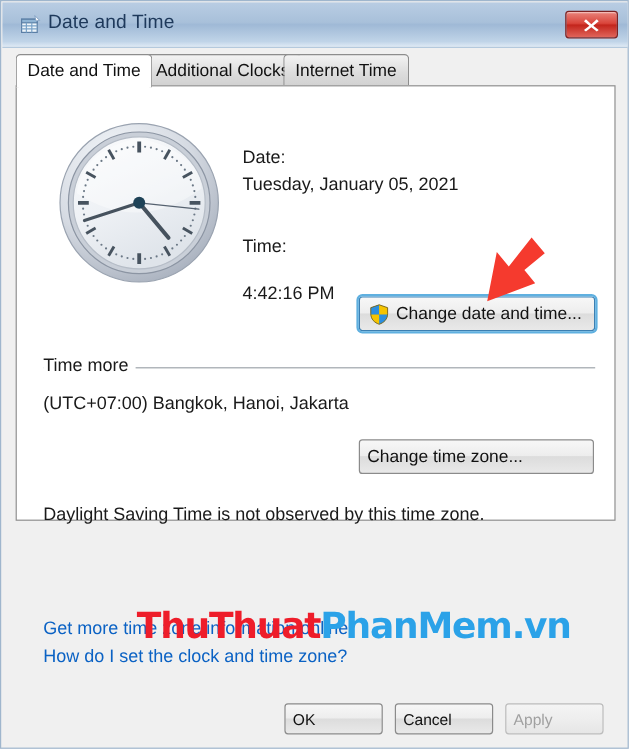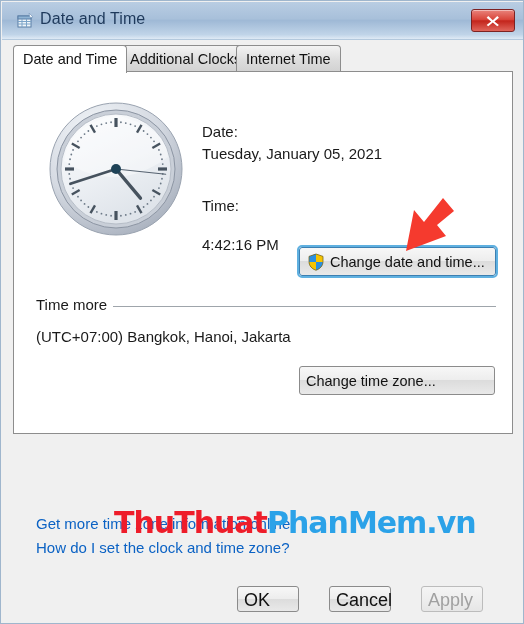--- a/index.html
+++ b/index.html
@@ -198,22 +198,22 @@
     position: absolute;
     left: 398px; top: 196px;
     width: 60px; height: 56px;
     z-index: 30;
     pointer-events: none;
   }
 
   
   .footer-btn {
     position: absolute;
-    width: 62px; height: 26px;
-    font-size: 18px;
+    width: 82px; height: 26px;
+    font-size: 13px;
     line-height: 24px;
   }
   #ok-btn     { left: 236px; top: 585px; }
   #cancel-btn { left: 328px; top: 585px; }
   #apply-btn  { left: 420px; top: 585px;
                 background: linear-gradient(to bottom, #f4f4f4 0%, #eeeeee 50%, #e6e6e6 100%);
                 border-color: #bcbcbc; color: #a0a0a0; }
 </style>
 </head>
 <body>
@@ -365,20 +365,21 @@
     </button>
 
     <div class="group-title">Time more</div>
     <div class="group-line"></div>
     <div class="lbl" id="tz-value">(UTC+07:00) Bangkok, Hanoi, Jakarta</div>
 
     <button class="btn" id="change-tz-btn">
       <span>Change time zone...</span>
     </button>
 
+    <div class="lbl" id="dst-text">Daylight Saving Time is not observed by this time zone.</div>
 
     <a class="link" id="link-more">Get more time zone information online</a>
     <a class="link" id="link-how">How do I set the clock and time zone?</a>
   </div>
 
   <span class="arrow">
     <svg width="60" height="56" viewBox="0 0 60 56">
       <path d="M44 1 L55 14 L38 28 L47 39 L7 54 L15 13 L25 25 Z" fill="#f53a2e"></path>
     </svg>
   </span>

